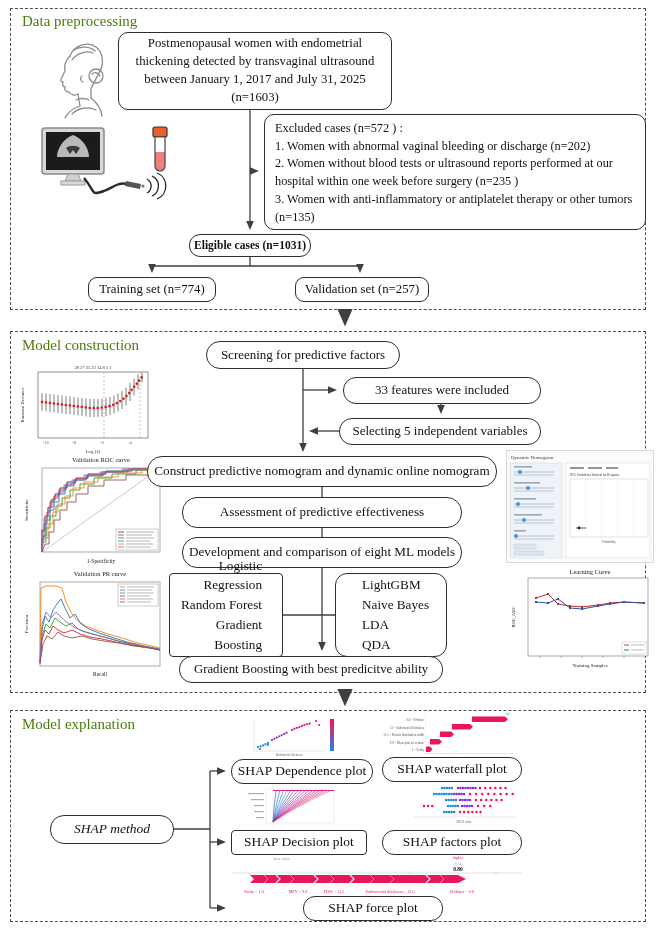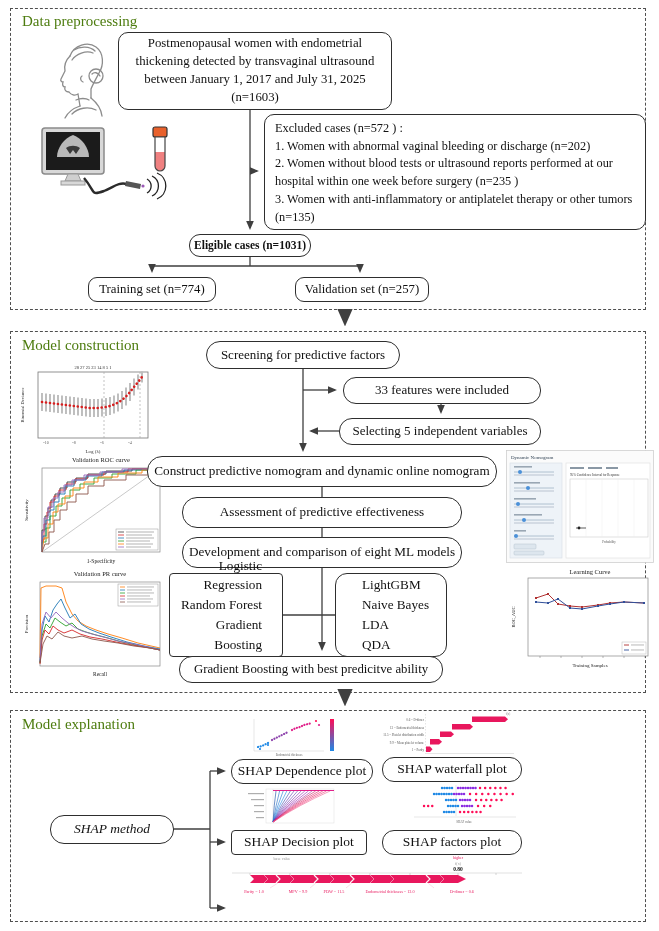--- a/index.html
+++ b/index.html
@@ -471,14 +471,15 @@
     </g>
     <g font-size="4.2" fill="#e8175d" text-anchor="middle">
       <text x="24" y="40">Parity = 1.0</text>
       <text x="68" y="40">MPV = 9.9</text>
       <text x="104" y="40">PDW = 11.5</text>
       <text x="160" y="40">Endometrial thickness = 13.0</text>
       <text x="232" y="40">D-dimer = 0.6</text>
     </g>
   </svg>
 
+  <div class="box" style="left:303px;top:896px;width:140px;height:25px;font-size:13.5px;border-radius:12px;">SHAP force plot</div>
 
 </div>
 
 </body></html>

